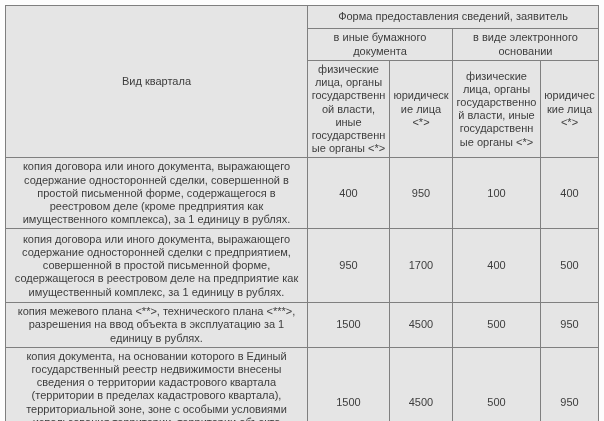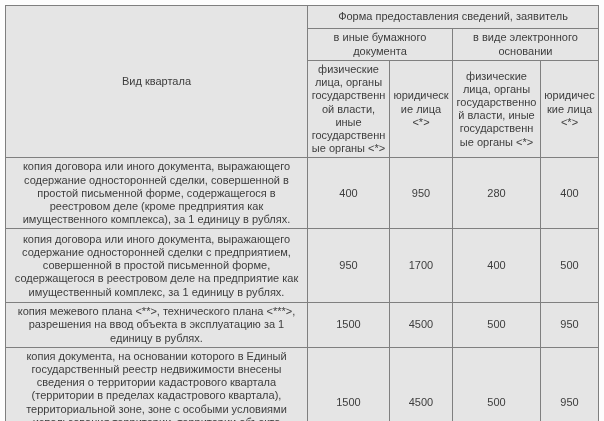--- a/index.html
+++ b/index.html
@@ -81,21 +81,21 @@
         <th class="sub-col">юридические лица &lt;*&gt;</th>
         <th class="sub-col">физические лица, органы государственной власти, иные государственные органы &lt;*&gt;</th>
         <th class="sub-col">юридические лица &lt;*&gt;</th>
       </tr>
     </thead>
     <tbody>
       <tr class="body-row-1">
         <td class="doc-cell">копия договора или иного документа, выражающего содержание односторонней сделки, совершенной в простой письменной форме, содержащегося в реестровом деле (кроме предприятия как имущественного комплекса), за 1 единицу в рублях.</td>
         <td class="num-cell">400</td>
         <td class="num-cell">950</td>
-        <td class="num-cell">280</td>
+        <td class="num-cell">100</td>
         <td class="num-cell">400</td>
       </tr>
       <tr class="body-row-2">
         <td class="doc-cell">копия договора или иного документа, выражающего содержание односторонней сделки с предприятием, совершенной в простой письменной форме, содержащегося в реестровом деле на предприятие как имущественный комплекс, за 1 единицу в рублях.</td>
         <td class="num-cell">950</td>
         <td class="num-cell">1700</td>
         <td class="num-cell">400</td>
         <td class="num-cell">500</td>
       </tr>
       <tr class="body-row-3">

